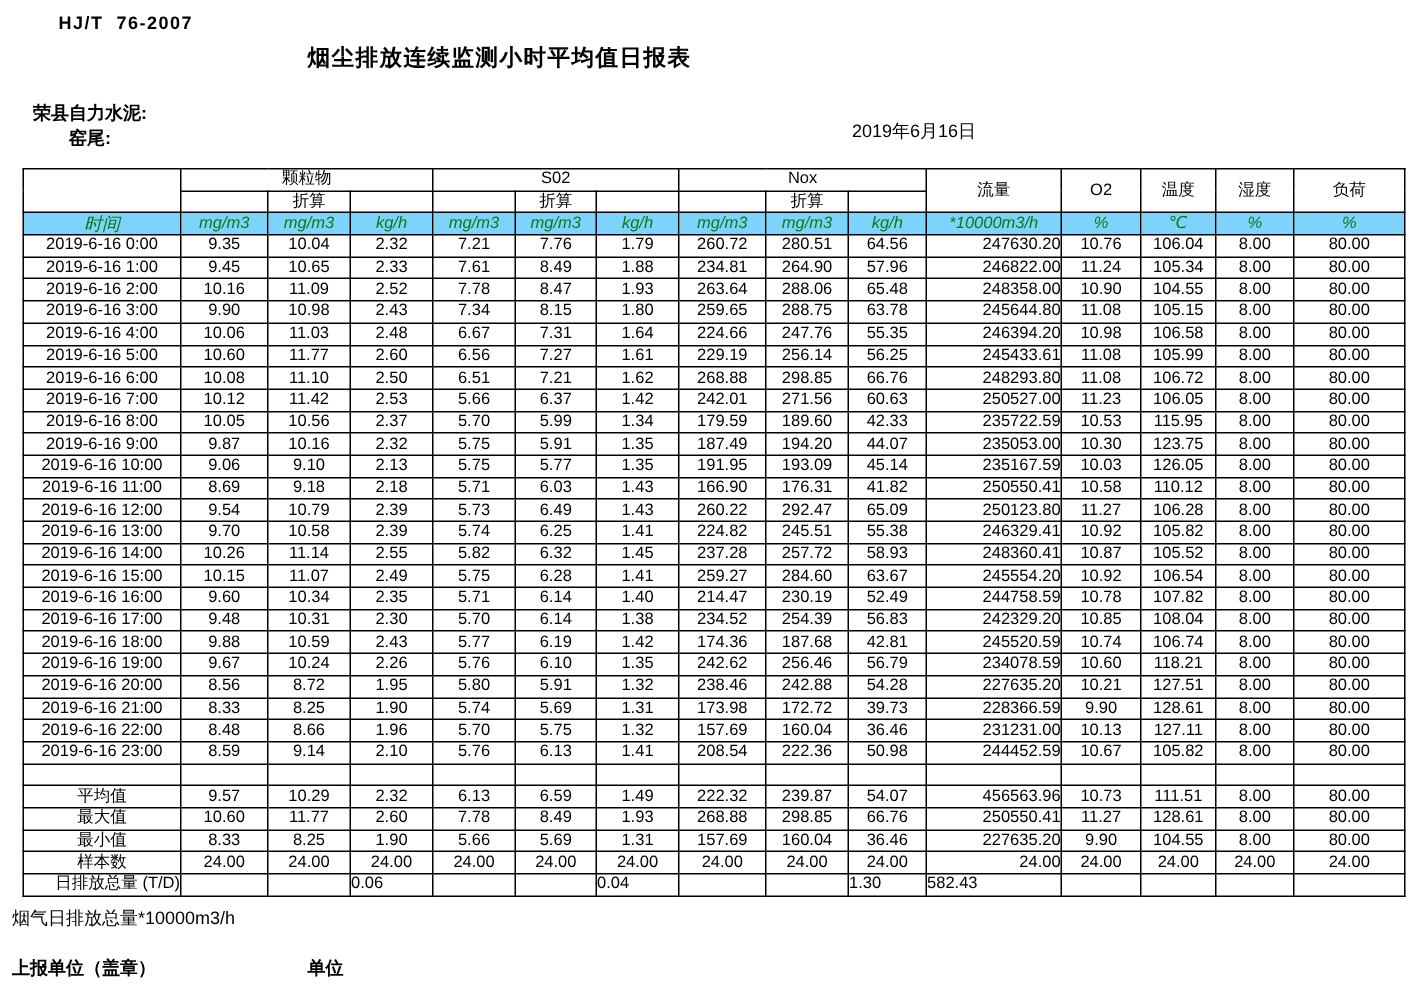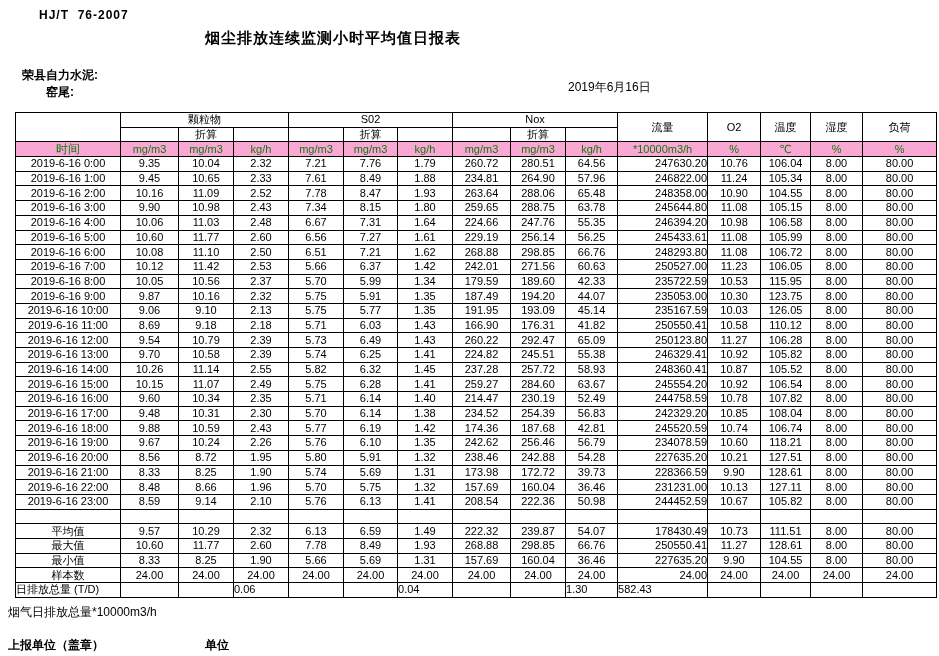--- a/index.html
+++ b/index.html
@@ -15,26 +15,26 @@
   #date{left:568px;top:79px;font-size:12px;}
   table#report{
     position:absolute;left:15px;top:112px;width:921px;
     border-collapse:collapse;table-layout:fixed;font-size:11px;border-radius:19px;
   }
   #report th,#report td{
     border:1px solid #000;padding:0;height:13.7px;line-height:13px;
     overflow:hidden;white-space:nowrap;font-weight:normal;
   }
   #report thead th{text-align:center;font-size:11px;}
-  #report thead tr.units th{background:#f9a8d4;color:#117711;}
+  #report thead tr.units th{background:#7dd3fc;color:#117711;font-style:italic;}
   #report thead tr.units th.time-h{font-size:12px;}
   td.c-time{text-align:center;padding-right:4px;white-space:pre;}
   td.c-val{text-align:center;}
   td.col9{text-align:right;padding-right:6px;}
-  tr.total td.c-time{text-align:left;padding-left:2px;}
+  tr.total td.c-time{text-align:right;padding-left:2px;}
   tr.total td.c-val{text-align:left;padding-right:6px;}
   #note{left:8px;top:604px;font-weight:normal;font-size:12px;}
   #report-unit{left:8px;top:637px;font-weight:bold;font-size:12px;}
   #unit-label{left:205px;top:637px;font-weight:bold;font-size:12px;}
 </style>
 </head>
 <body>
 
 <div class="abs" id="std">HJ/T  76-2007</div>
 <div class="abs" id="title">烟尘排放连续监测小时平均值日报表</div>
@@ -531,21 +531,21 @@
         <td class="c-time">平均值</td>
         <td class="c-val col0">9.57</td>
         <td class="c-val col1">10.29</td>
         <td class="c-val col2">2.32</td>
         <td class="c-val col3">6.13</td>
         <td class="c-val col4">6.59</td>
         <td class="c-val col5">1.49</td>
         <td class="c-val col6">222.32</td>
         <td class="c-val col7">239.87</td>
         <td class="c-val col8">54.07</td>
-        <td class="c-val col9">178430.49</td>
+        <td class="c-val col9">456563.96</td>
         <td class="c-val col10">10.73</td>
         <td class="c-val col11">111.51</td>
         <td class="c-val col12">8.00</td>
         <td class="c-val col13">80.00</td>
       </tr>
       <tr class="summary">
         <td class="c-time">最大值</td>
         <td class="c-val col0">10.60</td>
         <td class="c-val col1">11.77</td>
         <td class="c-val col2">2.60</td>

